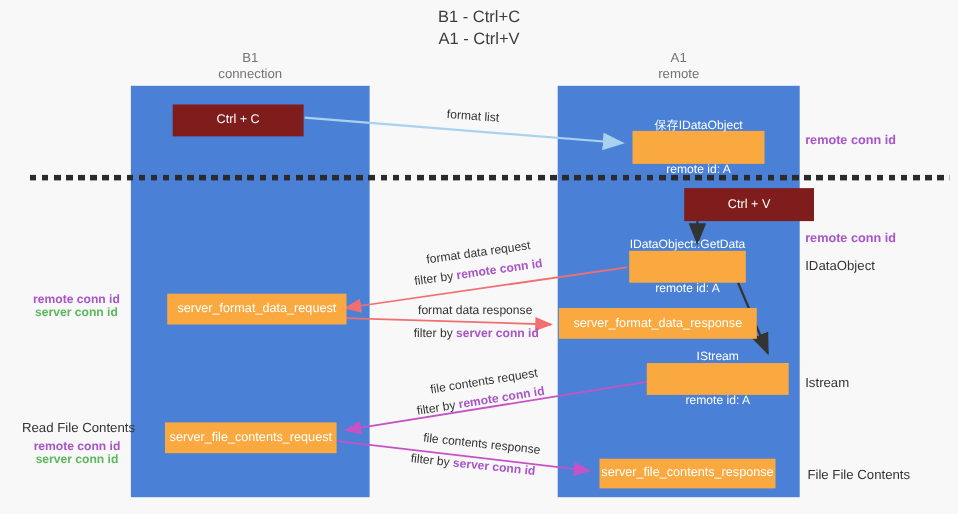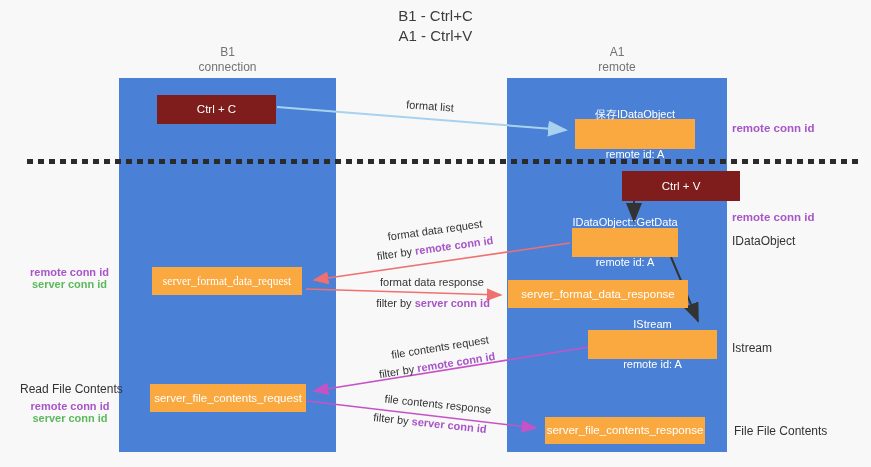--- a/index.html
+++ b/index.html
@@ -85,21 +85,21 @@
   <line x1="671" y1="257" x2="698" y2="321" stroke="#333333" stroke-width="2" marker-end="url(#m-black)"></line>
   <line x1="570" y1="243" x2="314" y2="280" stroke="#f07070" stroke-width="1.6" marker-end="url(#m-red)"></line>
   <line x1="306" y1="289" x2="501" y2="295" stroke="#f07070" stroke-width="1.6" marker-end="url(#m-red)"></line>
   <line x1="589" y1="347" x2="314" y2="391" stroke="#c653c6" stroke-width="1.6" marker-end="url(#m-magenta)"></line>
   <line x1="307" y1="401" x2="536" y2="428" stroke="#c653c6" stroke-width="1.6" marker-end="url(#m-magenta)"></line>
 </svg>
 
 <div class="abs node green" style="left:157px;top:95px;width:119px;height:29px;">
   <span>Ctrl + C</span>
 </div>
-<div class="abs node orange" style="left:152px;top:267px;width:150px;height:28px;font-family:Liberation Serif, serif;">
+<div class="abs node orange" style="left:152px;top:267px;width:163px;height:28px;">
   <span>server_format_data_request</span>
 </div>
 <div class="abs node orange" style="left:150px;top:384px;width:156px;height:28px;">
   <span>server_file_contents_request</span>
 </div>
 
 <div class="abs node orange" style="left:575px;top:119px;width:120px;height:30px;font-size:11px;">
   <span>保存IDataObject</span>
   <span>remote id: A</span>
 </div>

